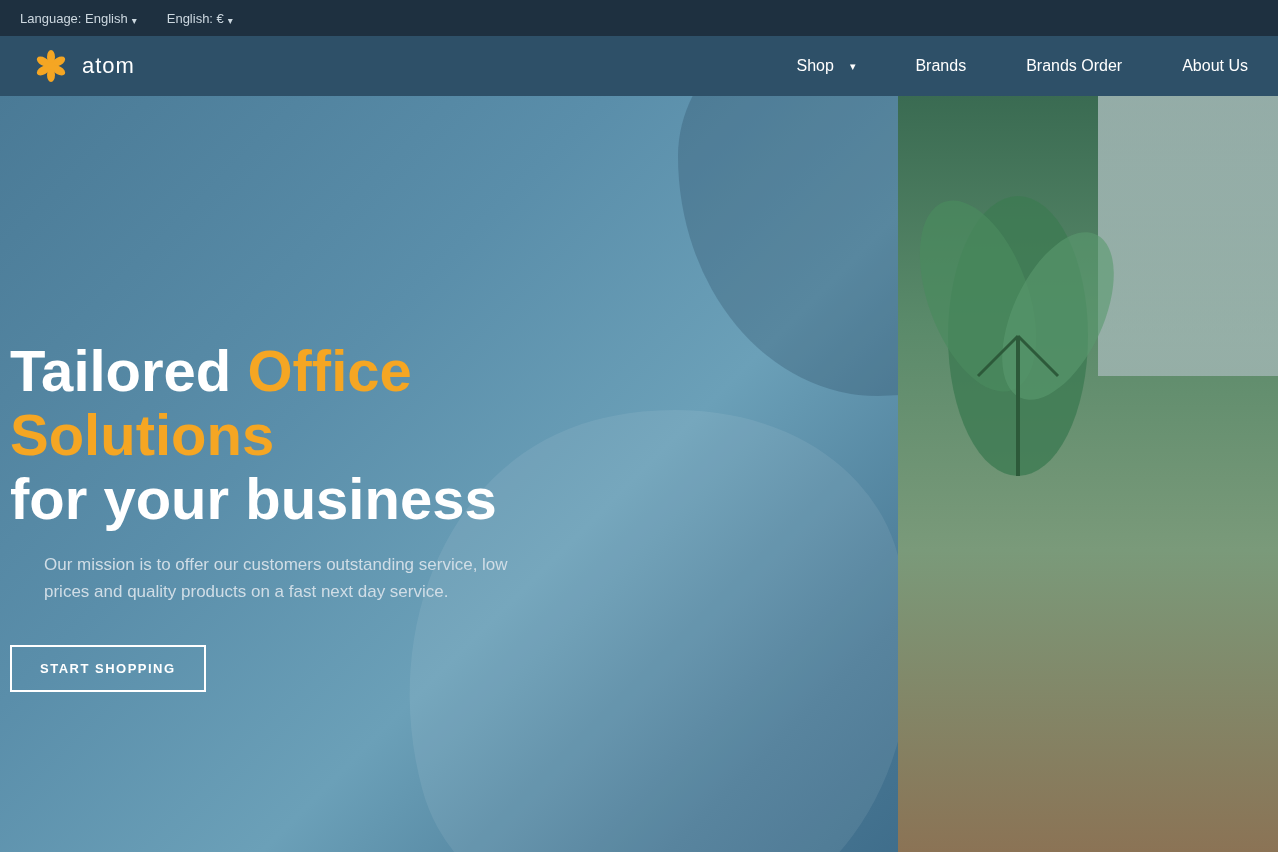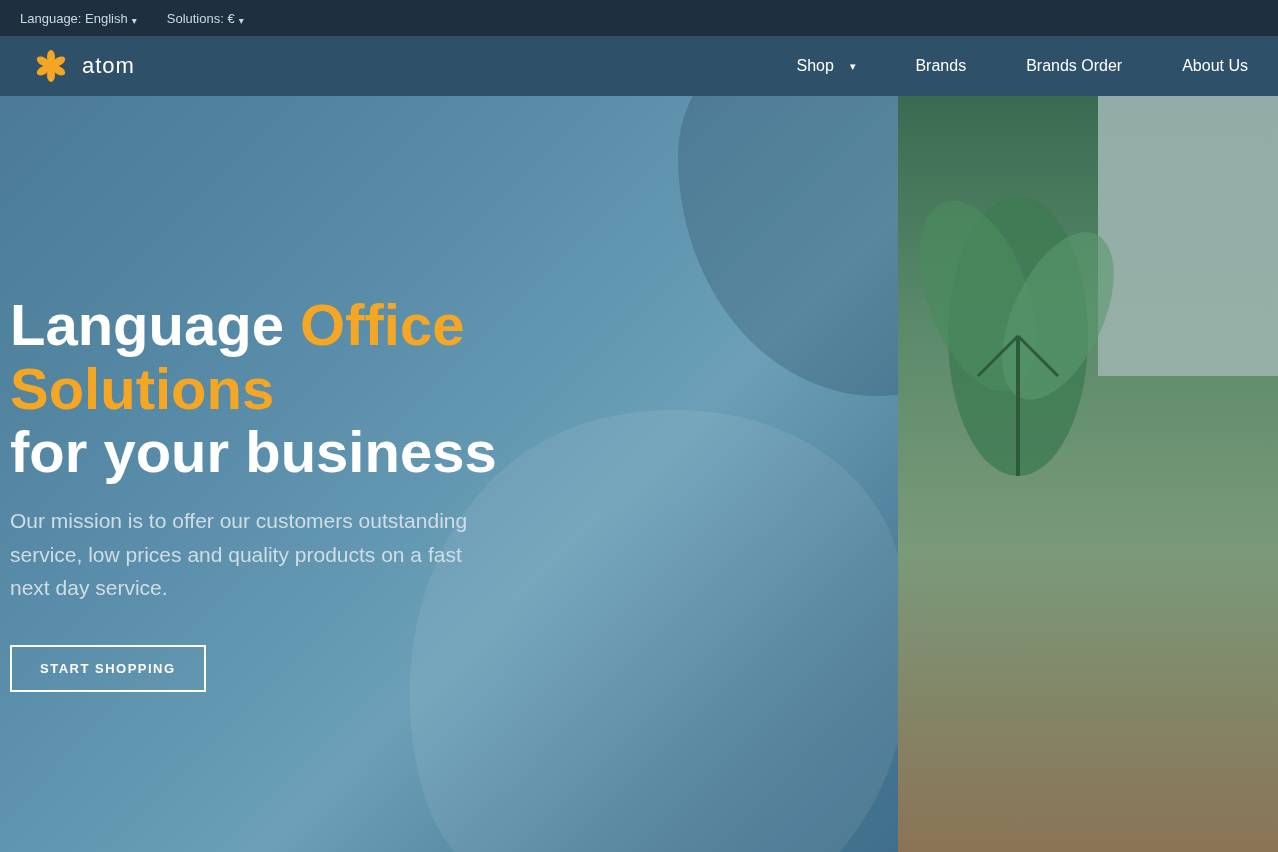--- a/index.html
+++ b/index.html
@@ -166,25 +166,26 @@
       color: #ffffff;
       line-height: 1.1;
       margin-bottom: 20px;
     }
 
     .hero-title .highlight {
       color: #f5a623;
     }
 
     .hero-subtitle {
-      font-size: 21px;
+      font-size: 17px;
       color: #d0dde6;
       line-height: 1.6;
       max-width: 480px;
       margin-bottom: 40px;
+      margin-left: 34px;
     }
 
     .hero-cta {
       display: inline-block;
       border: 2px solid #ffffff;
       color: #ffffff;
       background: transparent;
       padding: 14px 28px;
       font-size: 13px;
       font-weight: 700;
@@ -202,21 +203,21 @@
   </style>
 </head>
 <body>
 
 <div class="top-bar">
   <div class="top-bar-item">
     <span>Language: English</span>
     <span class="chevron">▾</span>
   </div>
   <div class="top-bar-item">
-    <span>Solutions: €</span>
+    <span>English: €</span>
     <span class="chevron">▾</span>
   </div>
 </div>
 
 <nav class="navbar">
   <a class="logo" href="#">
     <svg class="atom-svg" viewBox="0 0 42 42" fill="none" xmlns="http://www.w3.org/2000/svg">
 
       <g transform="translate(21,21)">
         <ellipse cx="0" cy="-9" rx="4" ry="7" fill="#f5a623" transform="rotate(0)"></ellipse>
@@ -273,21 +274,21 @@
 
         <line x1="100" y1="300" x2="100" y2="160" stroke="#2d5a3a" stroke-width="4"></line>
         <line x1="60" y1="200" x2="100" y2="160" stroke="#2d5a3a" stroke-width="3"></line>
         <line x1="140" y1="200" x2="100" y2="160" stroke="#2d5a3a" stroke-width="3"></line>
       </svg>
     </div>
   </div>
 
   <div class="hero-content">
     <h1 class="hero-title">
-      <span>Language </span><span class="highlight">Office Solutions</span>
+      <span>Tailored </span><span class="highlight">Office Solutions</span>
       <br>
       <span>for your business</span>
     </h1>
     <p class="hero-subtitle">Our mission is to offer our customers outstanding service, low prices and quality products on a fast next day service.</p>
     <a class="hero-cta" href="#">
       <span>START SHOPPING</span>
     </a>
   </div>
 </section>
 

